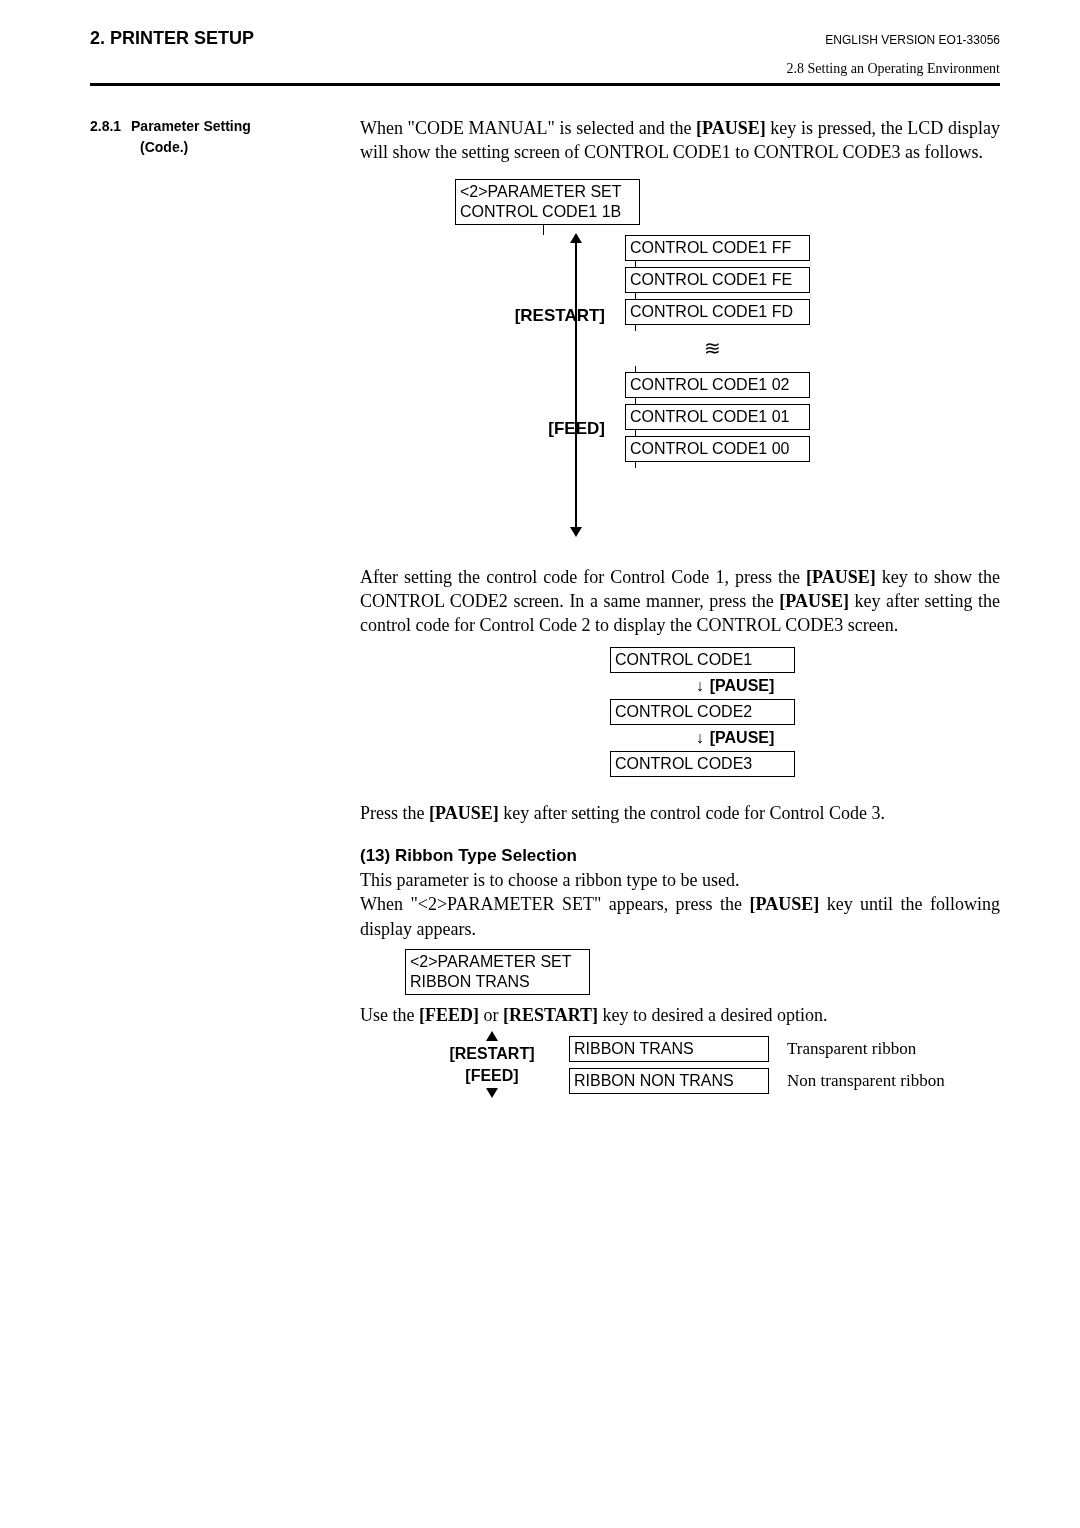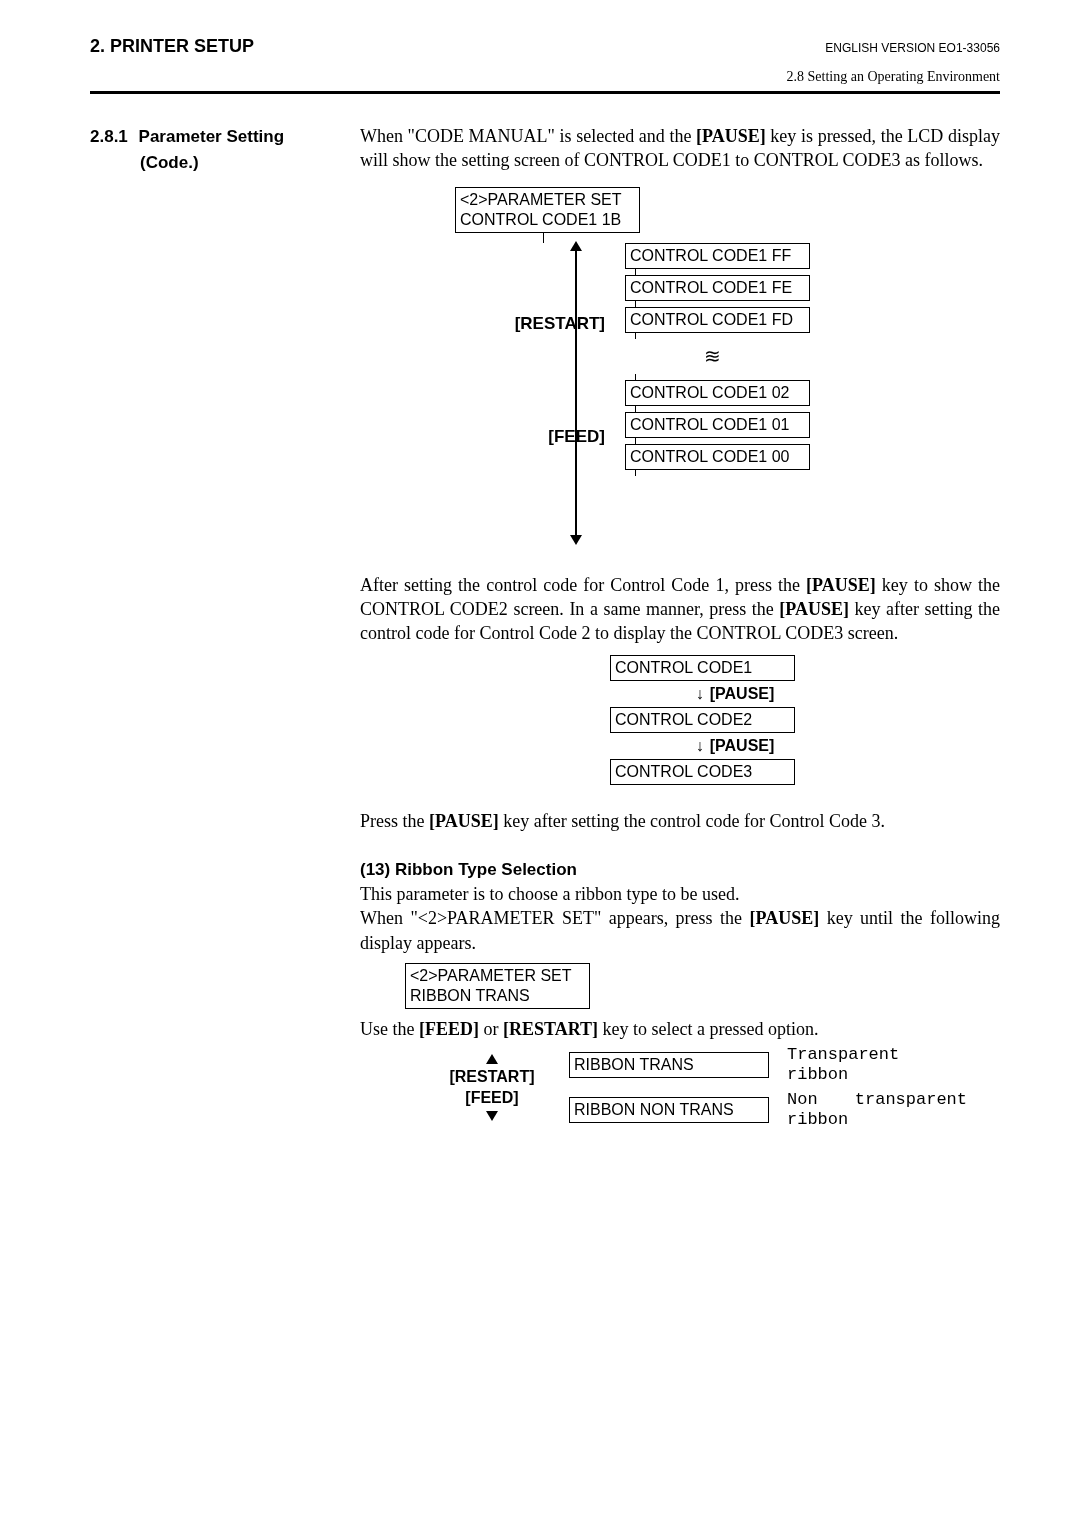--- a/index.html
+++ b/index.html
@@ -6,21 +6,21 @@
     margin: 0;
     padding: 0;
     font-family: "Times New Roman", Times, serif;
     background: #fff;
     color: #000;
     width: 1080px;
     height: 1528px;
     box-sizing: border-box;
   }
   .page {
-    padding: 36px 80px 40px 90px;
+    padding: 28px 80px 40px 90px;
   }
   .header-row {
     display: flex;
     justify-content: space-between;
     align-items: baseline;
     font-family: Arial, Helvetica, sans-serif;
   }
   .header-left {
     font-weight: bold;
     font-size: 18px;
@@ -41,21 +41,21 @@
     margin: 6px 0 30px 0;
   }
   .two-col {
     display: flex;
   }
   .left-col {
     width: 270px;
     flex: 0 0 270px;
     font-family: Arial, Helvetica, sans-serif;
     font-weight: bold;
-    font-size: 17px;
+    font-size: 14px;
     line-height: 1.5;
   }
   .left-col .sec-num { display:inline; }
   .left-col .sec-title { margin-left: 6px;}
   .left-col .cont { margin-left: 50px;}
   .right-col {
     flex: 1;
     font-size: 18px;
     line-height: 1.35;
     text-align: justify;
@@ -132,21 +132,21 @@
   }
   .pause-arrow::before {
     content: "\2193";
     margin-right: 6px;
     font-weight: normal;
   }
   .section13-head {
     font-family: Arial, Helvetica, sans-serif;
     font-weight: bold;
     font-size: 17px;
-    margin-top: 26px;
+    margin-top: 20px;
   }
   .diagram3 {
     margin: 8px 0 8px 45px;
   }
   .diagram4 {
     margin: 4px 0 6px 55px;
     display:flex;
     align-items:center;
   }
   .nav-block {
@@ -163,21 +163,21 @@
     width:0;height:0;
     margin: 0 auto;
     border-left:6px solid transparent;
     border-right:6px solid transparent;
   }
   .arrow-up-small { border-bottom:10px solid #000; margin-bottom:2px;}
   .arrow-down-small { border-top:10px solid #000; margin-top:2px;}
   .nav-block .line { width:2px; height:6px; background:#000; margin:0 auto;}
   .opt-col { display:flex; flex-direction:column; gap:6px;}
   .opt-row { display:flex; align-items:center; gap: 18px;}
-  .opt-desc { font-family: Liberation Mono, monospace; font-size:17px; width: 180px; line-height:1.15;}
+  .opt-desc { font-family: Liberation Serif, serif; font-size:17px; width: 180px; line-height:1.15;}
   .footer {
     text-align:center;
     font-family: Arial, Helvetica, sans-serif;
     font-size: 16px;
     margin-top: 90px;
   }
   .d1-top-box { margin-left: 50px; margin-bottom:0;}
   .d1-stack-top { position: relative;}
   .vert-short { border-left:1.5px solid #000; height:10px; margin-left: 138px;}
 </style>
@@ -258,21 +258,21 @@
       <div style="text-align:justify;">
         <span>When "&lt;2&gt;PARAMETER SET" appears, press the </span><b>[PAUSE]</b><span> key until the following display appears.</span>
       </div>
 
       <div class="diagram3">
         <div class="lcd big">&lt;2&gt;PARAMETER SET
 RIBBON  TRANS</div>
       </div>
 
       <div>
-        <span>Use the </span><b>[FEED]</b><span> or </span><b>[RESTART]</b><span> key to select a pressed option.</span>
+        <span>Use the </span><b>[FEED]</b><span> or </span><b>[RESTART]</b><span> key to desired a desired option.</span>
       </div>
 
       <div class="diagram4">
         <div class="nav-block">
           <span class="arrow-up-small"></span>
           <span class="line"></span>
           <div>[RESTART]</div>
           <span class="line"></span>
           <div>[FEED]</div>
           <span class="line"></span>

